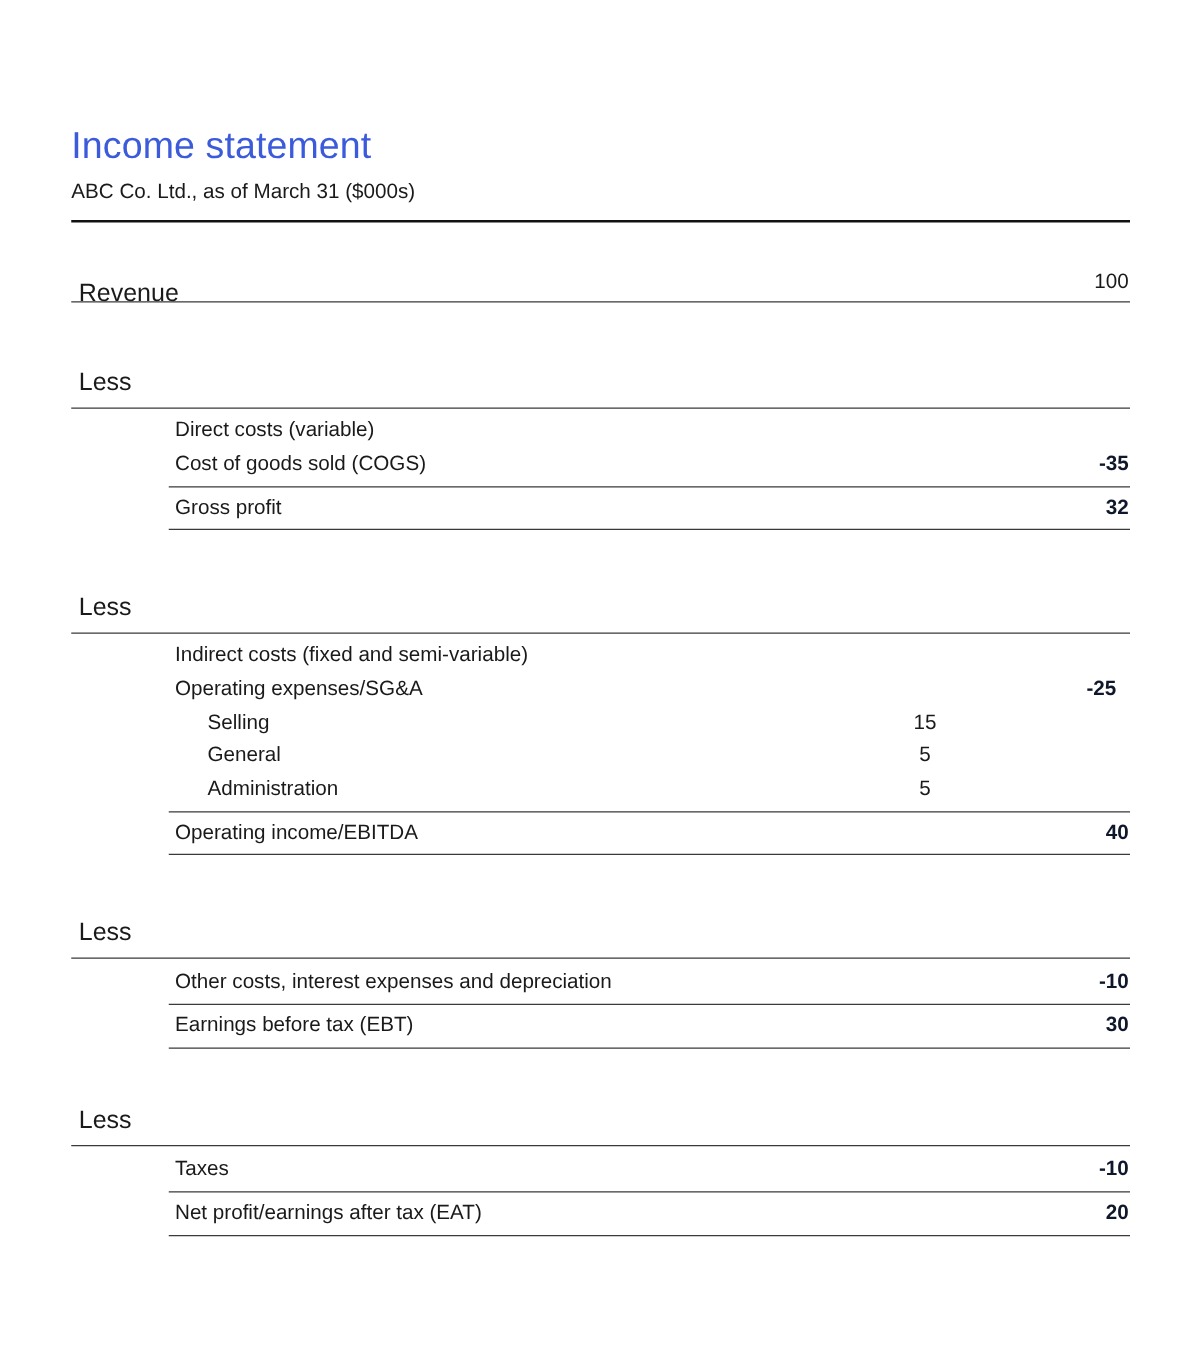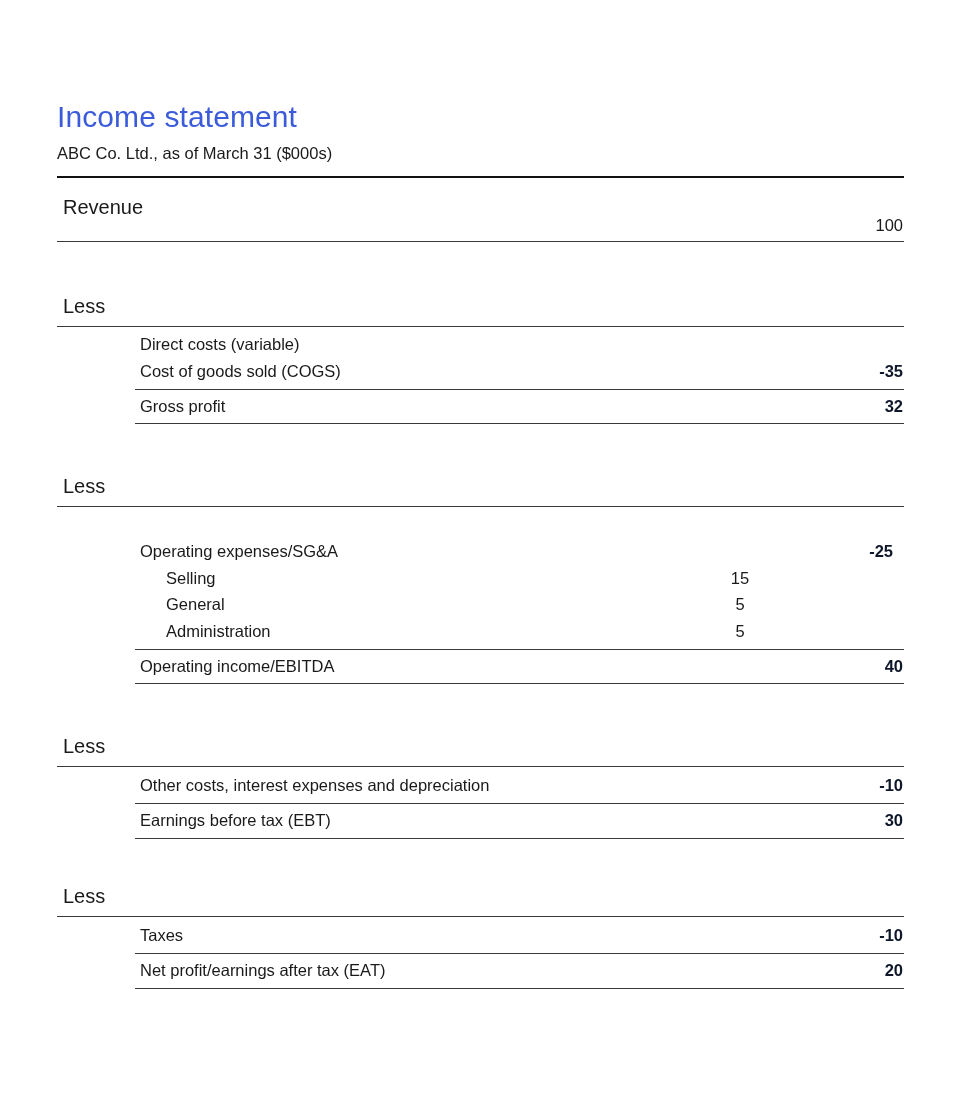--- a/index.html
+++ b/index.html
@@ -103,39 +103,40 @@
 </style>
 </head>
 <body>
 
 <div class="page">
 
   <div class="doc-title">Income statement</div>
   <div class="doc-subtitle">ABC Co. Ltd., as of March 31 ($000s)</div>
   <div class="top-rule"></div>
 
-  <div class="big-label" style="left:63px; top:194px;">Revenue</div>
+  <div class="big-label" style="left:63px; top:222px;">Revenue</div>
   <div class="big-value" style="right:57px; top:212px;">100</div>
   <div class="rule" style="left:57px; top:241px; width:847px;"></div>
 
   <div class="big-label" style="left:63px; top:293px;">Less</div>
   <div class="rule" style="left:57px; top:326px; width:847px;"></div>
 
   <div class="row-label" style="left:140px; top:333px;">Direct costs (variable)</div>
   <div class="row-label" style="left:140px; top:360px;">Cost of goods sold (COGS)</div>
   <div class="row-value" style="right:57px; top:360px;">-35</div>
   <div class="rule" style="left:135px; top:389px; width:769px;"></div>
 
   <div class="row-label" style="left:140px; top:395px;">Gross profit</div>
   <div class="row-value" style="right:57px; top:395px;">32</div>
   <div class="rule" style="left:135px; top:423px; width:769px;"></div>
 
   <div class="big-label" style="left:63px; top:473px;">Less</div>
   <div class="rule" style="left:57px; top:506px; width:847px;"></div>
 
+  <div class="row-label" style="left:140px; top:513px;">Indirect costs (fixed and semi-variable)</div>
   <div class="row-label" style="left:140px; top:540px;">Operating expenses/SG&amp;A</div>
   <div class="row-value" style="right:67px; top:540px;">-25</div>
 
   <div class="row-label" style="left:166px; top:567px;">Selling</div>
   <div class="sub-value" style="left:700px; width:80px; top:567px;">15</div>
 
   <div class="row-label" style="left:166px; top:593px;">General</div>
   <div class="sub-value" style="left:700px; width:80px; top:593px;">5</div>
 
   <div class="row-label" style="left:166px; top:620px;">Administration</div>

